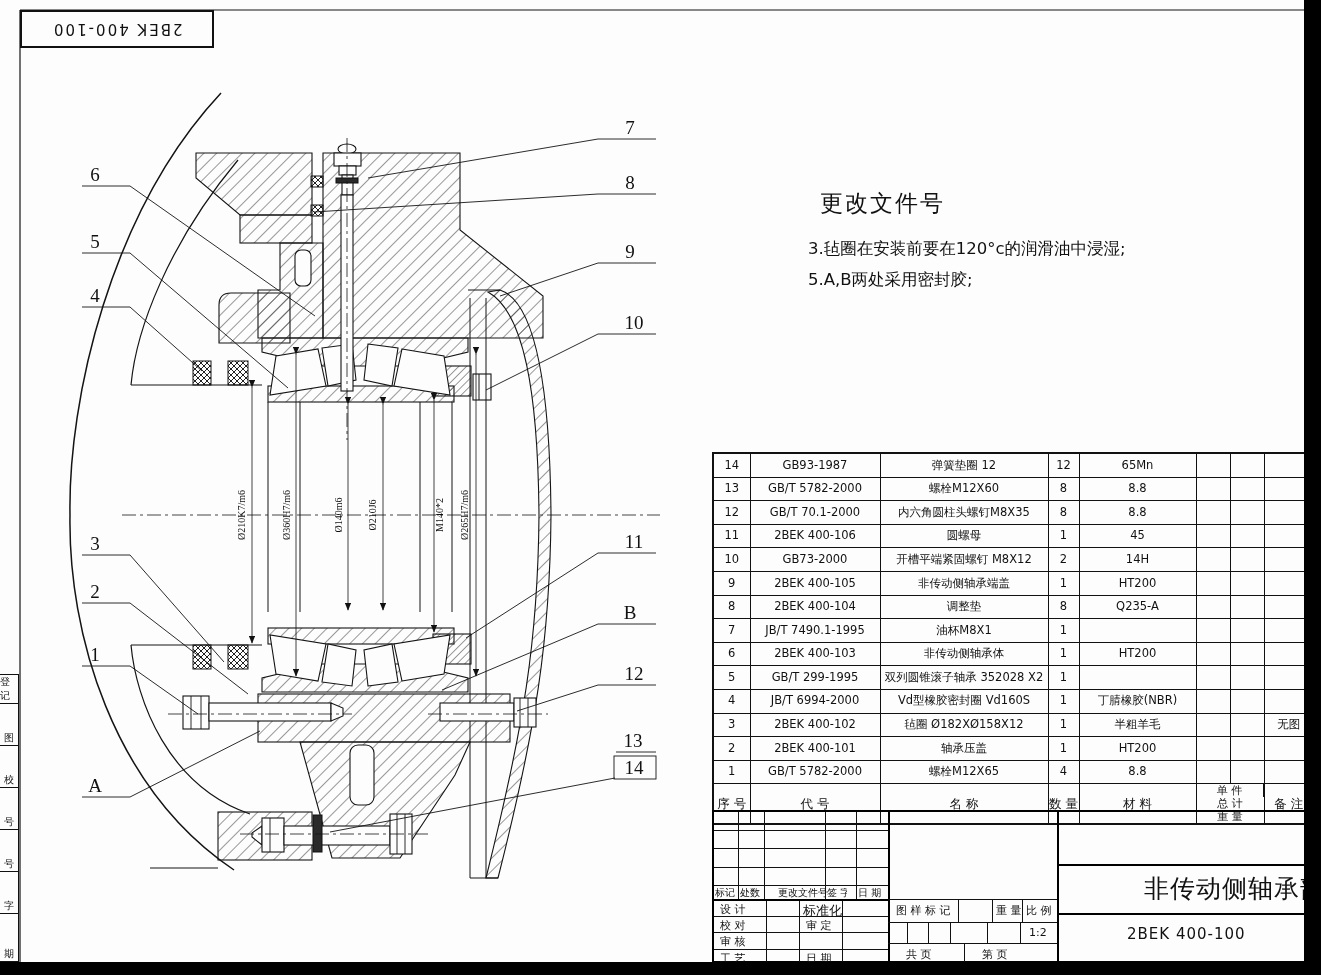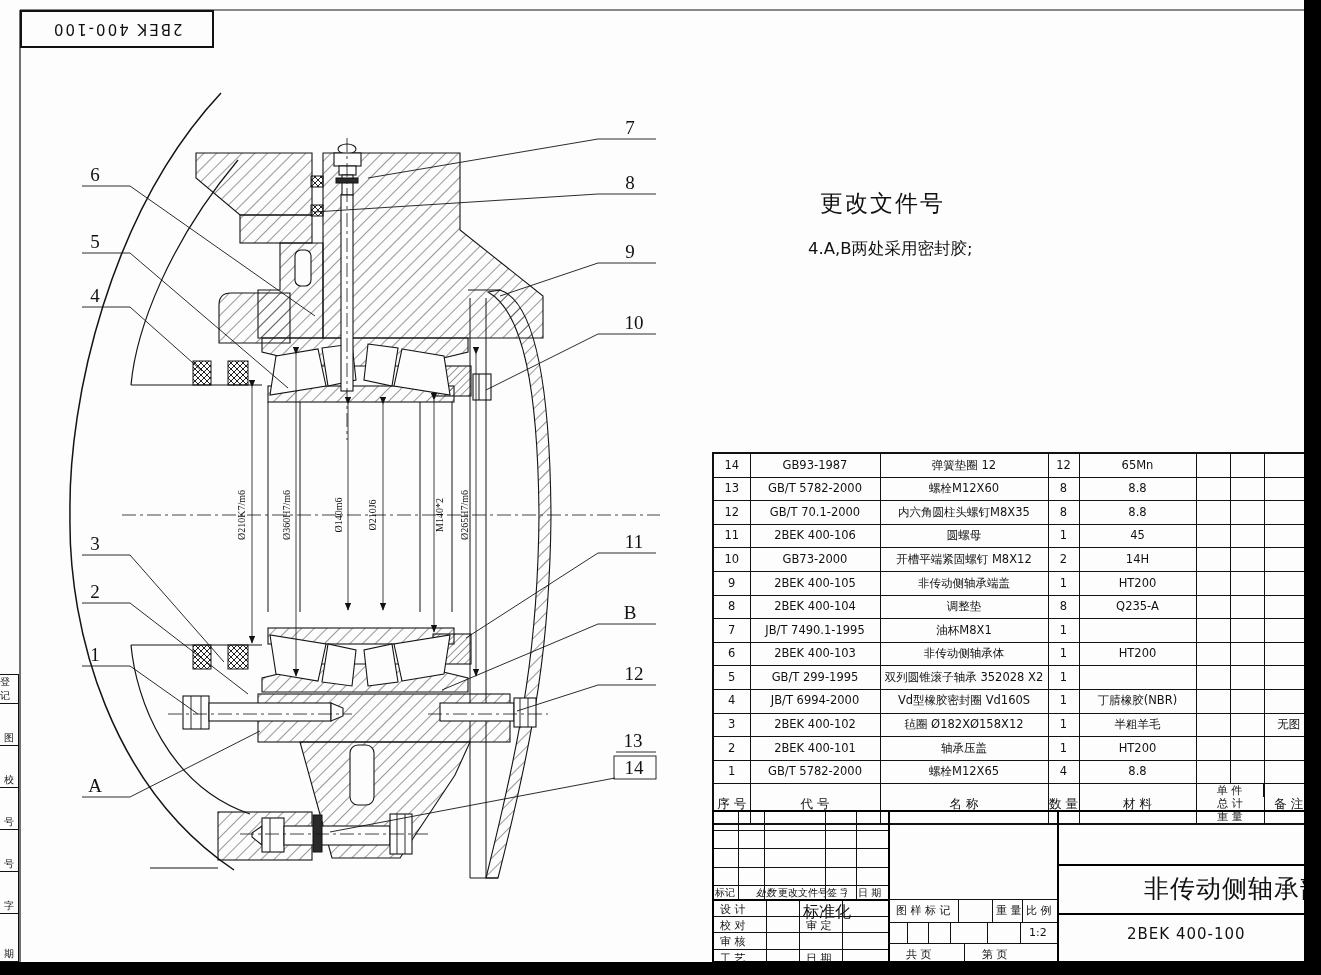--- a/index.html
+++ b/index.html
@@ -265,21 +265,22 @@
     </div>
   <div class="mcell" style="top:871px;height:43px;">
       <span>字</span>
     </div>
   <div class="mcell" style="top:913px;height:49px;">
       <span>期</span>
     </div>
 
   <div id="tech">
     <div class="t">更改文件号</div>
-    <div class="i">4.A,B两处采用密封胶;</div>
+    <div class="i">3.毡圈在安装前要在120°c的润滑油中浸湿;</div>
+    <div class="i">5.A,B两处采用密封胶;</div>
   </div>
 
   <table id="bom">
     <colgroup>
       <col style="width:37px">
         <col style="width:130px">
         <col style="width:168px">
         <col style="width:31px">
       <col style="width:117px">
         <col style="width:34px">
@@ -450,36 +451,36 @@
     <div class="vl" style="left:24px;top:0;height:87px;"></div>
     <div class="vl" style="left:50px;top:0;height:87px;"></div>
     <div class="vl" style="left:111px;top:0;height:87px;"></div>
     <div class="vl" style="left:142px;top:0;height:87px;"></div>
     <div class="hl" style="left:0;top:18px;width:174px;"></div>
     <div class="hl" style="left:0;top:36px;width:174px;"></div>
     <div class="hl" style="left:0;top:55px;width:174px;"></div>
     <div class="hl" style="left:0;top:73px;width:174px;"></div>
     <div class="hl thk" style="left:0;top:87px;width:174px;height:2px;"></div>
     <span class="lbl" style="left:1px;top:76px;width:23px;">标记</span>
-    <span class="lbl" style="left:42px;top:76px;width:24px;font-style:italic;">处数</span>
+    <span class="lbl" style="left:26px;top:76px;width:24px;">处数</span>
     <span class="lbl" style="left:64px;top:76px;width:56px;">更改文件号</span>
     <span class="lbl" style="left:113px;top:76px;width:20px;">签 字</span>
     <span class="lbl" style="left:144px;top:76px;width:29px;">日 期</span>
 
     <div class="hl" style="left:0;top:104px;width:174px;"></div>
     <div class="hl" style="left:0;top:120px;width:174px;"></div>
     <div class="hl" style="left:0;top:137px;width:174px;"></div>
     <div class="vl" style="left:52px;top:89px;height:64px;"></div>
     <div class="vl" style="left:85px;top:89px;height:64px;"></div>
     <div class="vl" style="left:128px;top:89px;height:64px;"></div>
     <span class="lbl" style="left:6px;top:92px;font-size:11px;">设 计</span>
     <span class="lbl" style="left:6px;top:108px;font-size:11px;">校 对</span>
     <span class="lbl" style="left:6px;top:124px;font-size:11px;">审 核</span>
     <span class="lbl" style="left:6px;top:141px;font-size:11px;">工 艺</span>
-    <span class="lbl" style="left:89px;top:92px;font-size:16px;">标准化</span>
+    <span class="lbl" style="left:89px;top:92px;font-size:13px;">标准化</span>
     <span class="lbl" style="left:92px;top:108px;font-size:11px;">审 定</span>
     <span class="lbl" style="left:92px;top:124px;font-size:11px;"></span>
     <span class="lbl" style="left:92px;top:141px;font-size:11px;">日 期</span>
 
     <div class="vl thk" style="left:174px;top:0;height:153px;width:2px;"></div>
     <div class="hl" style="left:174px;top:87px;width:169px;"></div>
     <div class="hl" style="left:174px;top:110px;width:169px;"></div>
     <div class="hl" style="left:174px;top:131px;width:169px;"></div>
     <div class="vl" style="left:244px;top:87px;height:23px;"></div>
     <div class="vl" style="left:278px;top:87px;height:23px;"></div>

